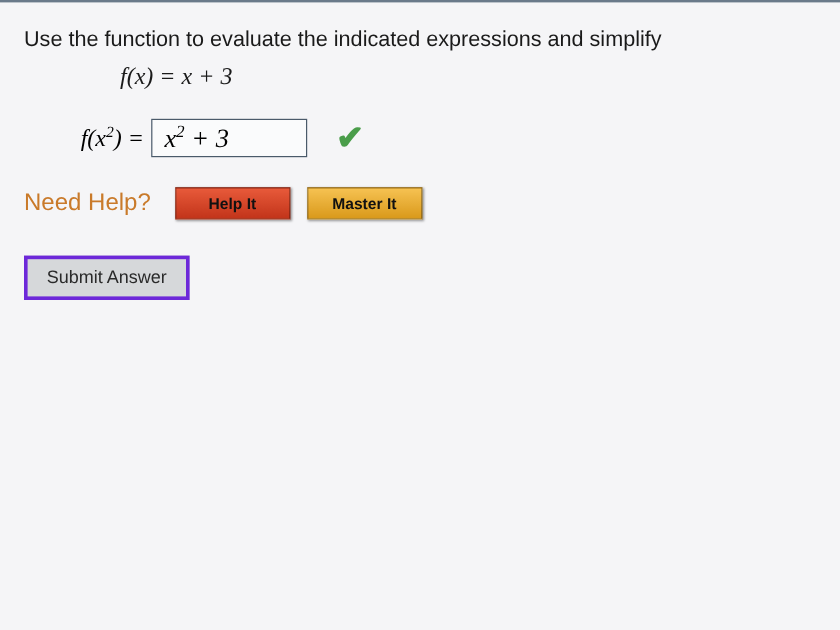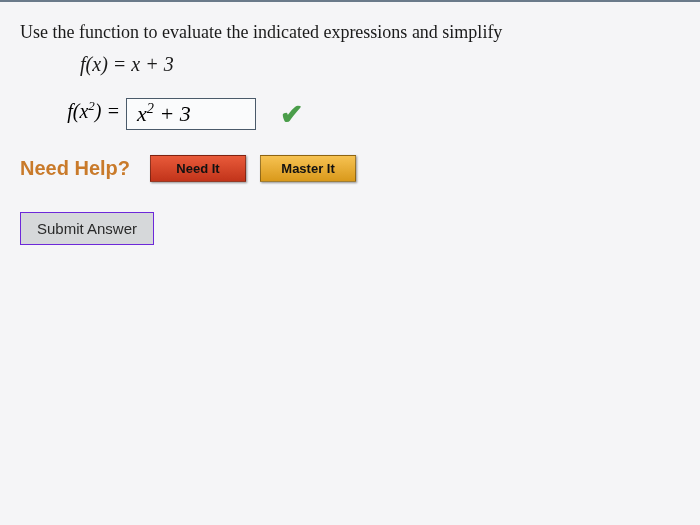--- a/index.html
+++ b/index.html
@@ -15,31 +15,32 @@
   .container {
     background: #f5f5f7;
     border-top: 2px solid #6a7a8a;
     padding: 12px 20px 18px 20px;
     height: 100%;
   }
   .instruction {
     font-size: 18px;
     color: #1a1a1a;
     margin: 8px 0 10px 0;
-    font-family: Liberation Serif, serif;
+    font-family: Liberation Sans, sans-serif;
   }
   .formula {
     font-size: 20px;
     font-style: italic;
     color: #1a1a1a;
-    margin: 4px 0 22px 60px;
+    margin: 4px 0 22px 80px;
     font-family: 'Times New Roman', serif;
   }
   .row {
     display: flex;
+    align-items: center;
     margin: 10px 0 24px 10px;
     font-family: 'Times New Roman', serif;
     font-size: 20px;
   }
   .lhs {
     font-style: italic;
     min-width: 90px;
     text-align: right;
     margin-right: 6px;
   }
@@ -81,21 +82,21 @@
     background: #f2f6fb;
   }
   .help-row {
     display: flex;
     align-items: center;
     gap: 14px;
     margin-bottom: 30px;
   }
   .need-help {
     color: #c97a2a;
-    font-weight: bold;
+    font-weight: normal;
     font-size: 20px;
     font-family: Verdana, Arial, sans-serif;
     margin-right: 6px;
   }
   .help-btn {
     font-family: Verdana, Arial, sans-serif;
     font-size: 13px;
     font-weight: bold;
     padding: 5px 12px;
     border: 1px solid rgba(0,0,0,0.35);
@@ -109,21 +110,21 @@
   .tutor { background: linear-gradient(#f6c252,#d9991b); color:#111; }
   .bottom-row {
     display: flex;
     gap: 20px;
   }
   .gray-btn {
     font-family: Verdana, Arial, sans-serif;
     font-size: 15px;
     color: #2a2a2a;
     background: #d6d8da;
-    border: 1px solid #6d28d9;
+    border: 3px solid #6d28d9;
     padding: 7px 16px;
     cursor: pointer;
   }
 </style>
 </head>
 <body>
 
 <div class="container">
 
   <div class="instruction">Use the function to evaluate the indicated expressions and simplify</div>
@@ -137,21 +138,21 @@
     <div class="answer-box">
       <span><span style="font-style:italic">x</span><span class="sup">2</span> + 3</span>
     </div>
     <span class="status-icon check">✔</span>
   </div>
 
 
 
   <div class="help-row">
     <span class="need-help">Need Help?</span>
-    <div class="help-btn read-it">Need It</div>
+    <div class="help-btn read-it">Help It</div>
     <div class="help-btn master-it">Master It</div>
   </div>
 
   <div class="bottom-row">
     <div class="gray-btn">Submit Answer</div>
   </div>
 
 </div>
 
 </body></html>

